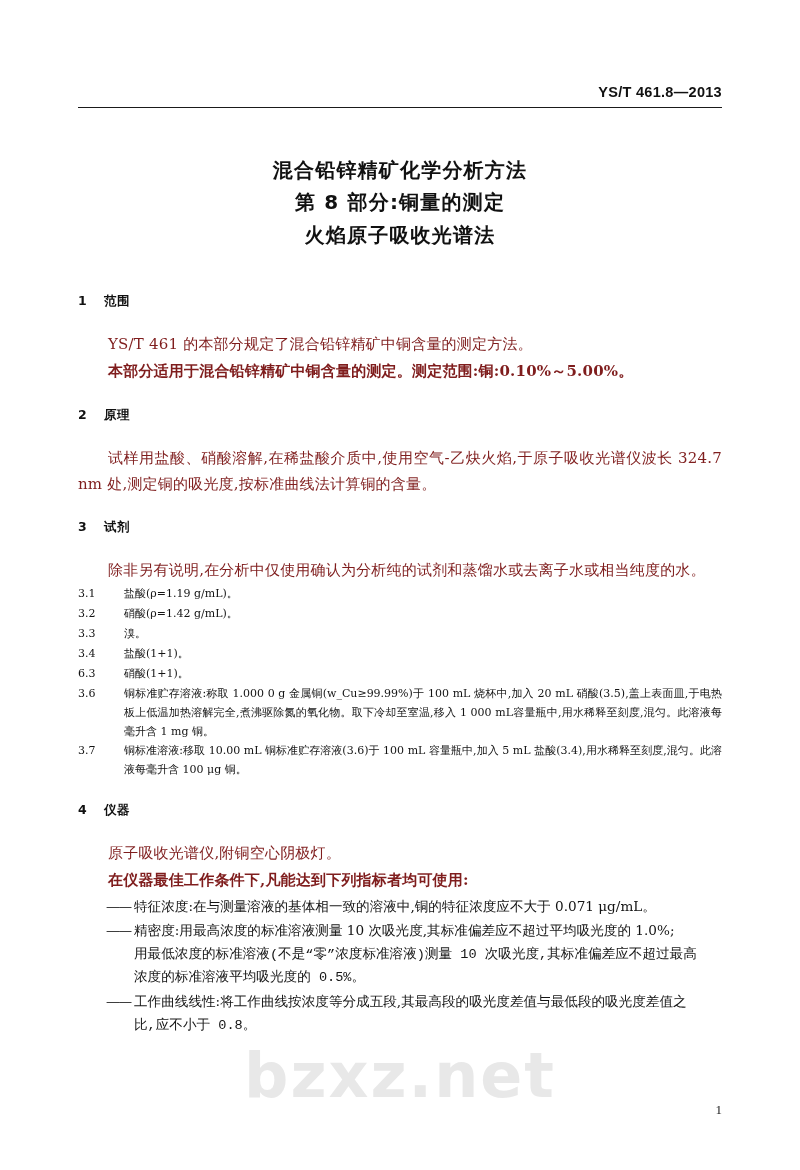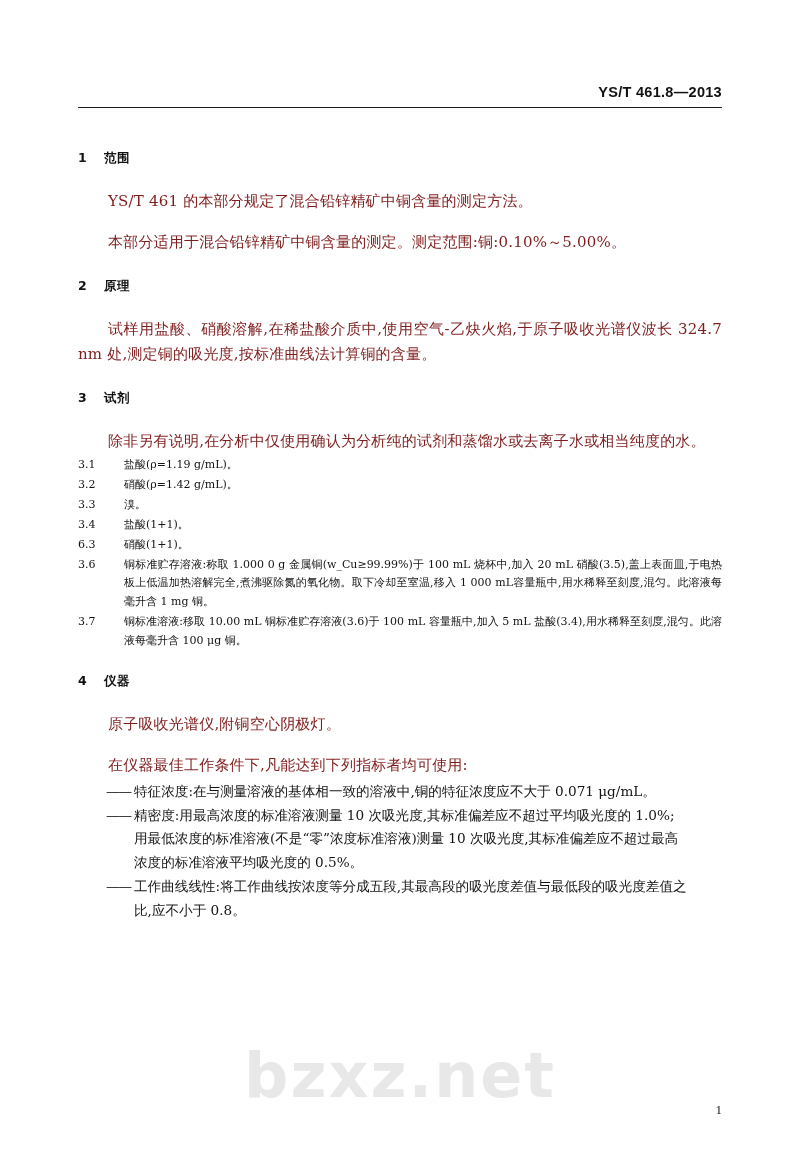--- a/index.html
+++ b/index.html
@@ -76,21 +76,22 @@
     letter-spacing: 0.2px;
     color: #7f1d1d;
   }
   .indent {
     text-indent: 2em;
   }
   .para {
     margin-top: 12px;
   }
   .para-tight {
-    margin-top: 15px;
+    margin-top: 1px;
+    font-weight: bold;
   }
 
   
   .clause {
     display: flex;
     margin-top: 1px;
     font-size: 11px;
     line-height: 1.72;
     color: #141414;
   }
@@ -122,20 +123,21 @@
     flex: 1 1 auto;
     text-align: justify;
   }
 
   .sub-line {
     padding-left: 56px;
     font-size: 13.6px;
     line-height: 1.72;
     text-align: justify;
     color: #141414;
+    font-family: Liberation Mono, monospace;
   }
 
   
   .watermark {
     position: absolute;
     left: 0;
     right: 0;
     bottom: 58px;
     text-align: center;
     font-family: "DejaVu Sans", "Liberation Sans", sans-serif;
@@ -160,20 +162,25 @@
 <body>
 
 <div class="page">
   <div class="page-inner">
 
     <div class="doc-header">
       <span>YS/T 461.8—2013</span>
     </div>
     <div class="header-rule"></div>
 
+    <div class="title-block">
+      <div class="title-line">混合铅锌精矿化学分析方法</div>
+      <div class="title-line">第 8 部分:铜量的测定</div>
+      <div class="title-line">火焰原子吸收光谱法</div>
+    </div>
 
     <div class="section" style="margin-top:42px;">
       <div class="section-head">
         <span class="section-num">1</span>
         <span>范围</span>
       </div>
       <div class="body-text indent para" style="margin-top:22px;">YS/T 461 的本部分规定了混合铅锌精矿中铜含量的测定方法。</div>
       <div class="body-text indent para-tight">本部分适用于混合铅锌精矿中铜含量的测定。测定范围:铜:0.10%～5.00%。</div>
     </div>
 

